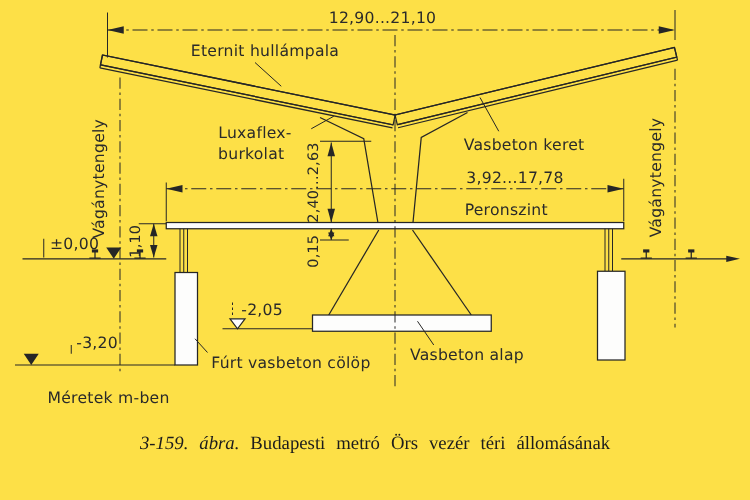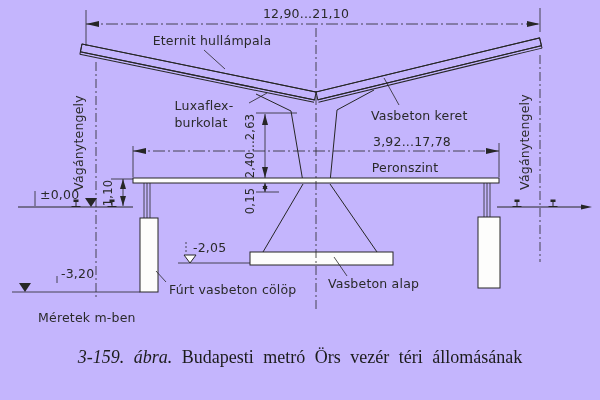--- a/index.html
+++ b/index.html
@@ -1,35 +1,35 @@
 <!DOCTYPE html>
 <html><head>
 <meta charset="utf-8">
 <style>
   html,body{margin:0;padding:0;background:#e8e8e8;}
   .page{
-    position:relative;width:600px;height:400px;background:#c4b5fd;
+    position:relative;width:600px;height:400px;background:#fde047;
     overflow:hidden;font-family:"DejaVu Sans",sans-serif;color:#1f1f1f;
   }
   svg{position:absolute;left:0;top:0;}
   svg line, svg polyline, svg path, svg rect{stroke:#262626;fill:none;stroke-width:1;}
   svg .thin{stroke-width:0.8;}
   svg .axis{stroke-dasharray:9 3 2 3;stroke-width:0.8;}
   svg .dimline{stroke-dasharray:12 3 2 3;stroke-width:0.8;}
   svg .arrow{fill:#262626;stroke:none;}
   svg .solidfill{fill:#262626;stroke:none;}
   svg .openfill{fill:#fdfdfc;stroke:#262626;}
   svg text{
     font-family:"DejaVu Sans",sans-serif;font-size:12.5px;fill:#2a2a2a;
     stroke:none;letter-spacing:0.2px;
   }
   svg text.small{font-size:11.5px;}
   .caption{
     position:absolute;left:0;top:346px;width:600px;text-align:center;
-    font-family:"Liberation Serif",serif;font-size:18px;color:#1c1c1c;
+    font-family:"Liberation Serif",serif;font-size:15px;color:#1c1c1c;
     line-height:1.25;word-spacing:5px;
   }
   .caption .fig-no{font-style:italic;}
 </style>
 </head>
 <body>
 
 <div class="page">
 <svg width="600" height="400" viewBox="0 0 600 400">
   <defs>

